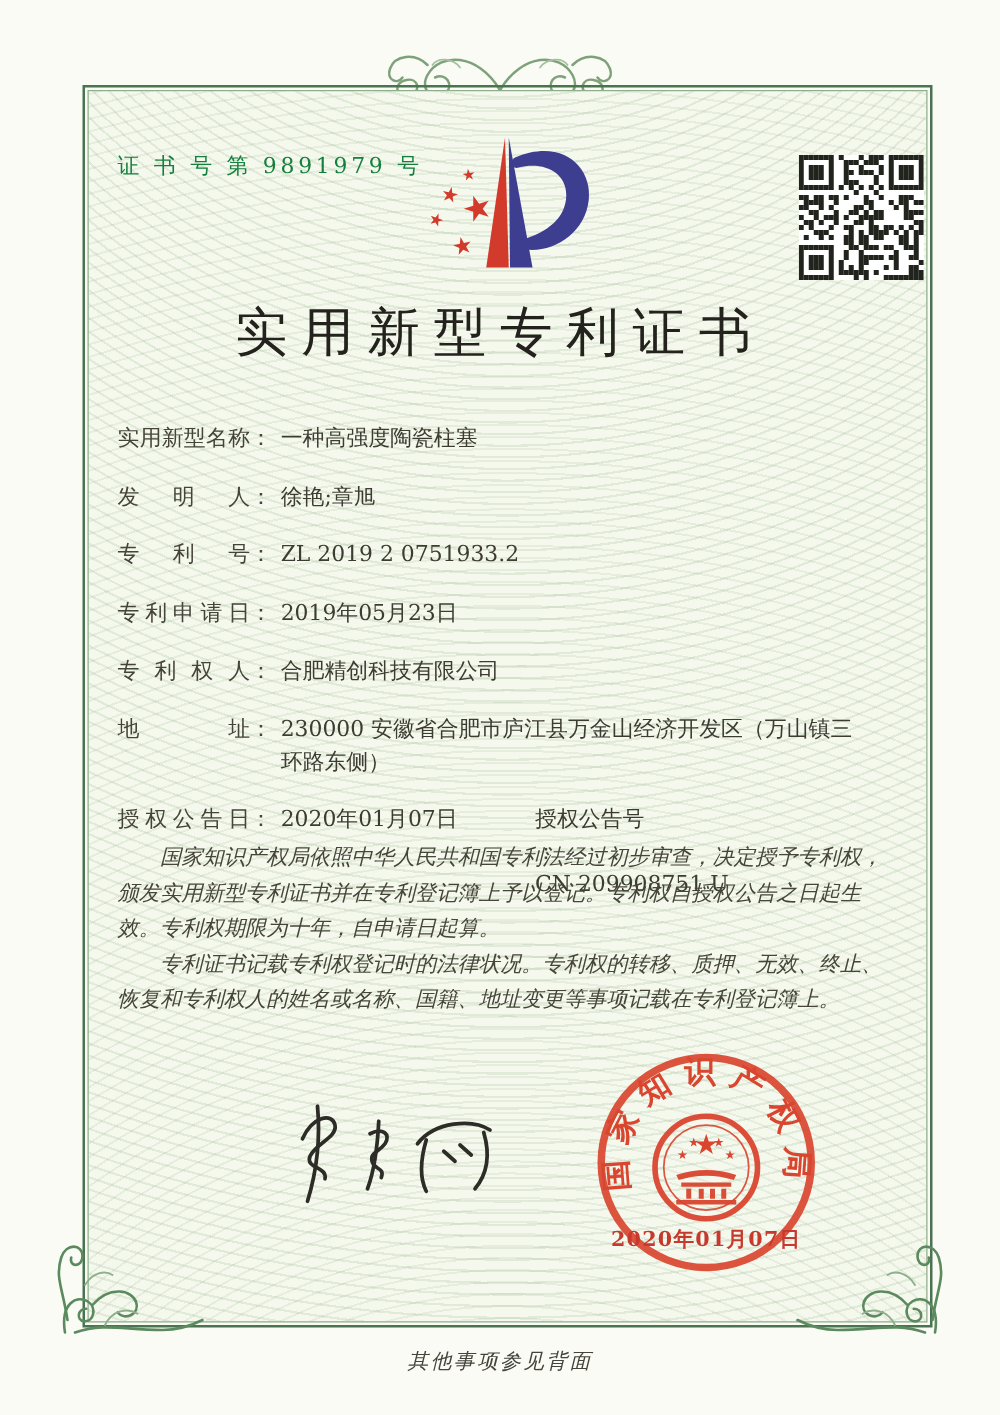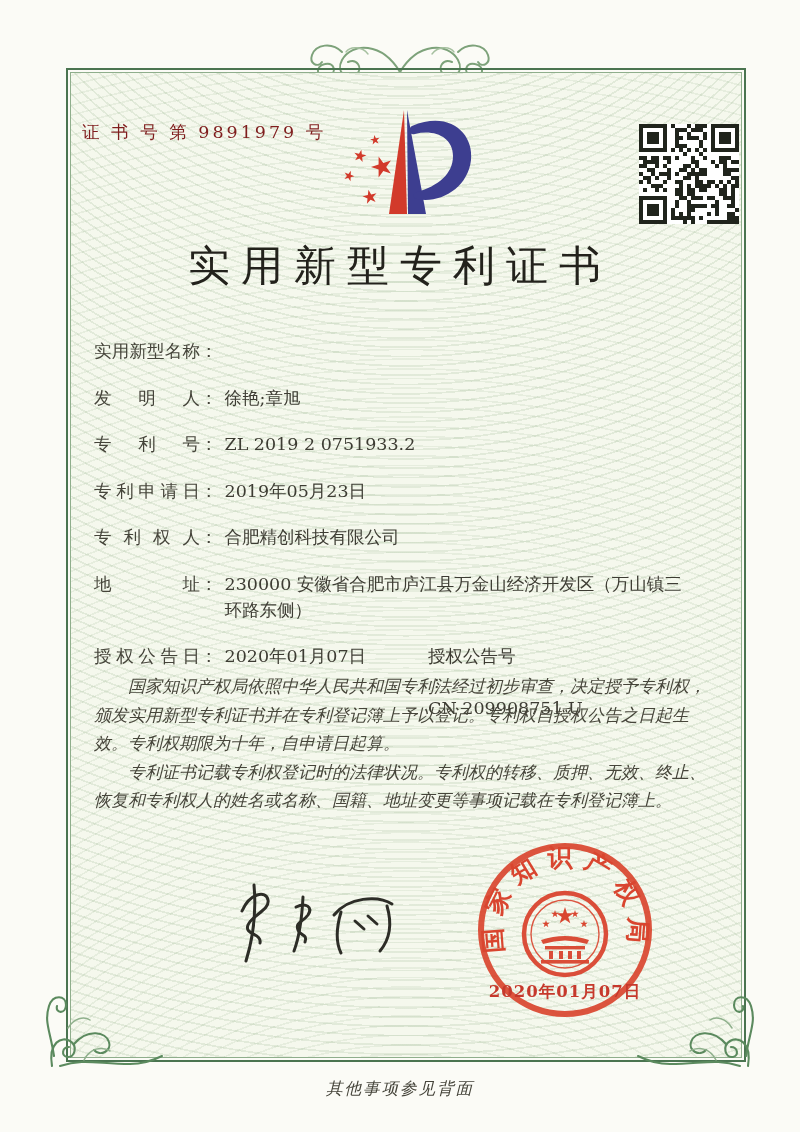--- a/index.html
+++ b/index.html
@@ -26,21 +26,21 @@
       repeating-radial-gradient(130% 95% at 50% 145%, rgba(124,160,114,0.12) 0 1.5px, transparent 1.5px 9px);
   }
 
   
   .top-ornament{position:absolute;left:278px;top:28px;width:244px;height:80px;}
   .corner-flourish{position:absolute;width:132px;height:132px;}
   .corner-flourish.left{left:38px;top:938px;}
   .corner-flourish.right{left:630px;top:938px;}
 
   
-  .cert-no{position:absolute;left:82px;top:120px;font-size:17.5px;letter-spacing:3px;color:#7f1d1d;}
+  .cert-no{position:absolute;left:94px;top:120px;font-size:17.5px;letter-spacing:3px;color:#15803d;}
   .logo{position:absolute;left:330px;top:104px;width:150px;height:122px;}
   .qr{position:absolute;left:639px;top:124px;width:100px;height:100px;background:#fff;}
   .title{
     position:absolute;left:0;top:238px;width:100%;
     text-align:center;font-size:42px;letter-spacing:11px;
     color:#23221c;font-weight:500;
   }
 
   
   .fields{position:absolute;left:94px;top:338px;width:626px;font-size:17.5px;line-height:26px;}
@@ -441,20 +441,21 @@
       <rect x="92.0" y="96.0" width="4.0" height="4.0" fill="#20241c"></rect>
       <rect x="96.0" y="96.0" width="4.0" height="4.0" fill="#20241c"></rect>
     </svg>
 
   <div class="title">实用新型专利证书</div>
 
   <div class="fields">
     <div class="field-row">
       <span class="field-label">实用新型名称</span>
         <span class="field-colon">：</span>
+      <span class="field-value">一种高强度陶瓷柱塞</span>
     </div>
     <div class="field-row">
       <span class="field-label">发明人</span>
         <span class="field-colon">：</span>
       <span class="field-value">徐艳;章旭</span>
     </div>
     <div class="field-row">
       <span class="field-label">专利号</span>
         <span class="field-colon">：</span>
       <span class="field-value">ZL 2019 2 0751933.2</span>

